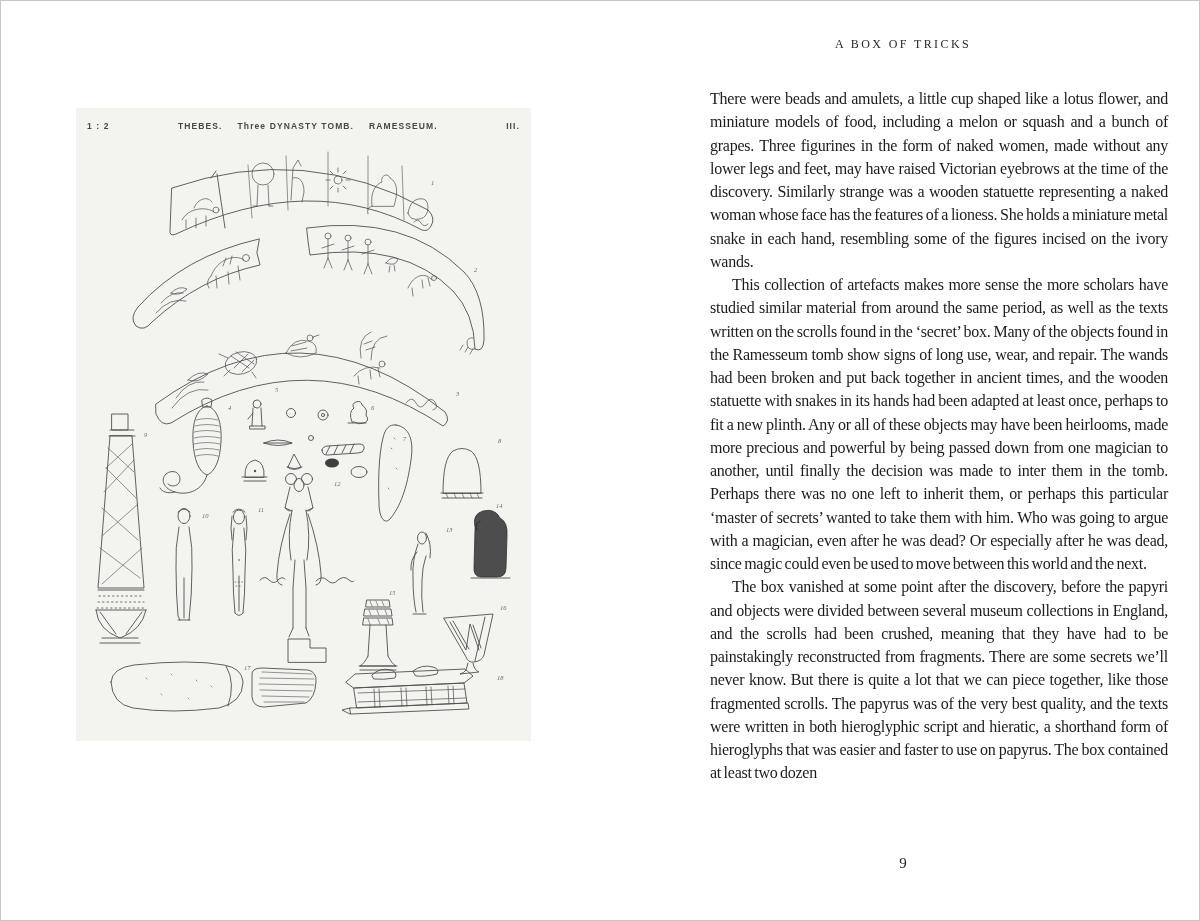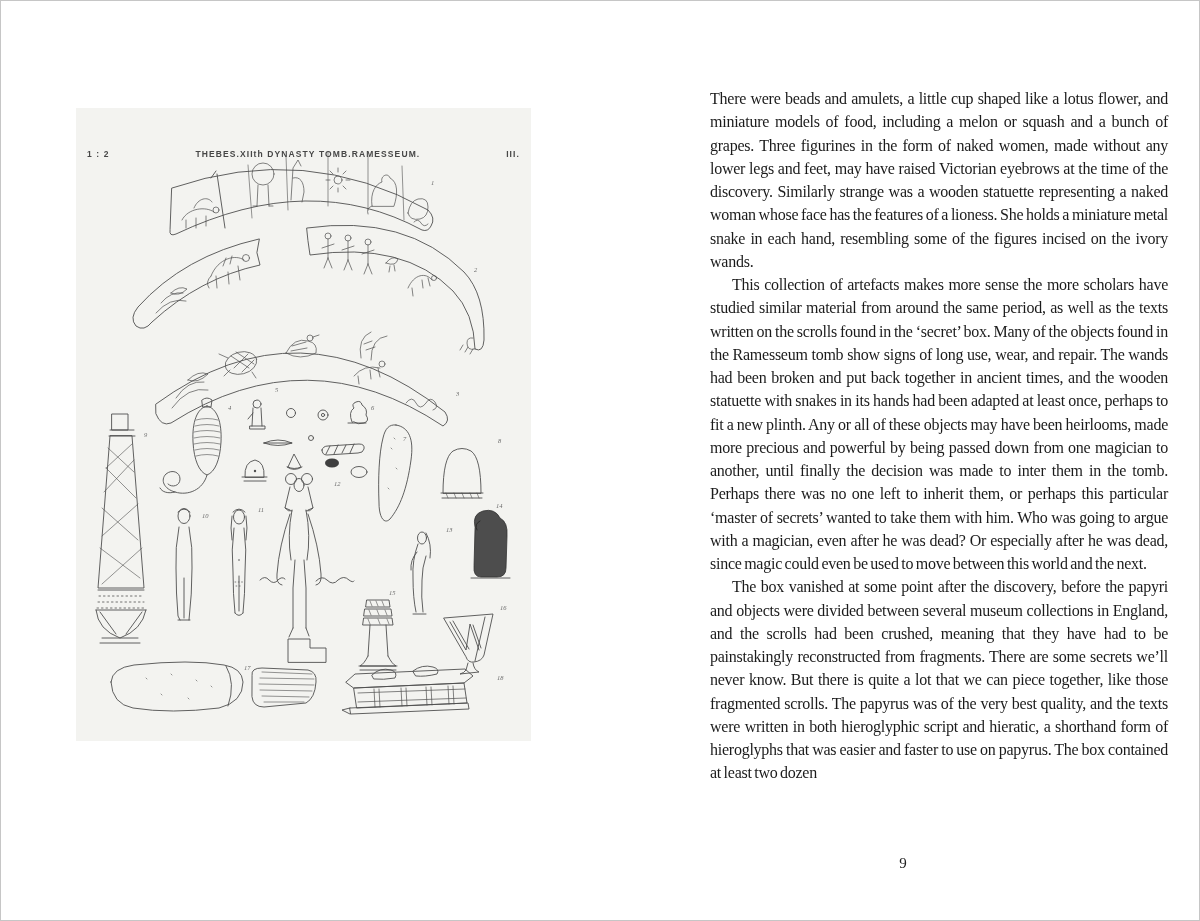--- a/index.html
+++ b/index.html
@@ -13,21 +13,21 @@
     position:absolute;left:75px;top:107px;width:455px;height:633px;
     background:#f3f3f0;
   }
   .plate-header{
     position:absolute;top:13px;left:0;right:0;
     display:flex;justify-content:space-between;align-items:baseline;
     padding:0 11px;
     font-family:"Liberation Sans",sans-serif;
     font-size:8.5px;letter-spacing:1.1px;color:#474747;font-weight:bold;
   }
-  .plate-title{display:flex;margin-top:28px;}
+  .plate-title{display:flex;gap:15px;}
   .plate-art{position:absolute;left:0;top:0;}
   .caption{
     position:absolute;left:100px;top:757px;width:410px;
     text-align:center;font-size:15px;line-height:21px;color:#1f1f1f;
   }
   
   .running-head{
     position:absolute;left:673px;top:36px;width:458px;
     text-align:center;font-size:12px;letter-spacing:2.4px;color:#262626;
   }
@@ -244,28 +244,29 @@
         <text x="424" y="502">16</text>
         <text x="168" y="562">17</text>
         <text x="421" y="572">18</text>
       </g>
     </svg>
 
     <div class="plate-header">
       <span>1 : 2</span>
       <span class="plate-title">
         <span>THEBES.</span>
-        <span>XIIth DYNASTY TOMB.</span>
+        <span>Three DYNASTY TOMB.</span>
         <span>RAMESSEUM.</span>
       </span>
       <span>III.</span>
     </div>
   </figure>
 
 
+  <header class="running-head">A BOX OF TRICKS</header>
 
   <div class="body-text">
     <p>There were beads and amulets, a little cup shaped like a lotus flower, and miniature models of food, including a melon or squash and a bunch of grapes. Three figurines in the form of naked women, made without any lower legs and feet, may have raised Victorian eyebrows at the time of the discovery. Similarly strange was a wooden statuette representing a naked woman whose face has the features of a lioness. She holds a miniature metal snake in each hand, resembling some of the figures incised on the ivory wands.</p>
     <p>This collection of artefacts makes more sense the more scholars have studied similar material from around the same period, as well as the texts written on the scrolls found in the ‘secret’ box. Many of the objects found in the Ramesseum tomb show signs of long use, wear, and repair. The wands had been broken and put back together in ancient times, and the wooden statuette with snakes in its hands had been adapted at least once, perhaps to fit a new plinth. Any or all of these objects may have been heirlooms, made more precious and powerful by being passed down from one magician to another, until finally the decision was made to inter them in the tomb. Perhaps there was no one left to inherit them, or perhaps this particular ‘master of secrets’ wanted to take them with him. Who was going to argue with a magician, even after he was dead? Or especially after he was dead, since magic could even be used to move between this world and the next.</p>
     <p>The box vanished at some point after the discovery, before the papyri and objects were divided between several museum collections in England, and the scrolls had been crushed, meaning that they have had to be painstakingly reconstructed from fragments. There are some secrets we’ll never know. But there is quite a lot that we can piece together, like those fragmented scrolls. The papyrus was of the very best quality, and the texts were written in both hieroglyphic script and hieratic, a shorthand form of hieroglyphs that was easier and faster to use on papyrus. The box contained at least two dozen</p>
   </div>
 
   <footer class="page-number">9</footer>
 
 </div>

